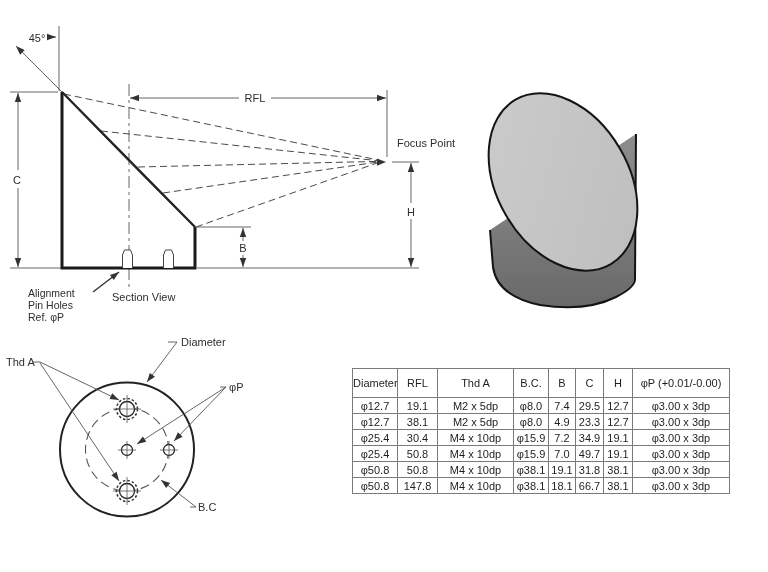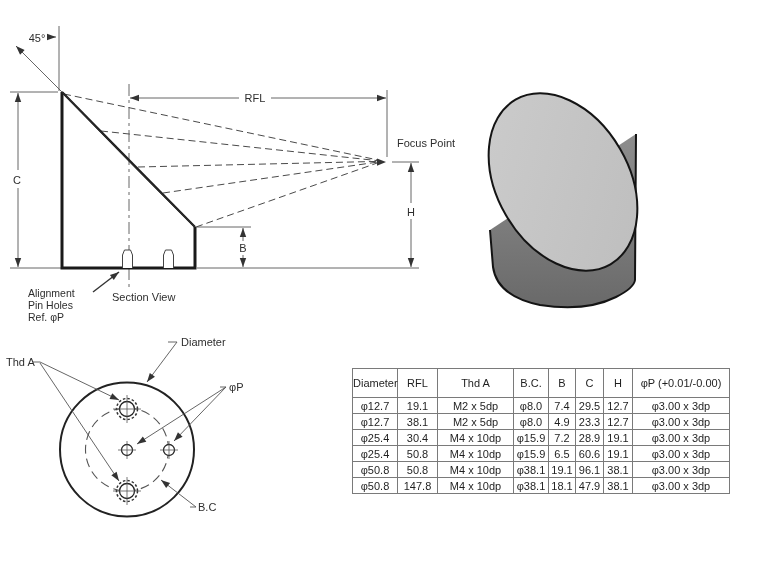--- a/index.html
+++ b/index.html
@@ -197,50 +197,50 @@
       <td>23.3</td>
       <td>12.7</td>
       <td>φ3.00 x 3dp</td>
     </tr>
     <tr>
       <td>φ25.4</td>
       <td>30.4</td>
       <td>M4 x 10dp</td>
       <td>φ15.9</td>
       <td>7.2</td>
-      <td>28.9</td>
+      <td>34.9</td>
       <td>19.1</td>
       <td>φ3.00 x 3dp</td>
     </tr>
     <tr>
       <td>φ25.4</td>
       <td>50.8</td>
       <td>M4 x 10dp</td>
       <td>φ15.9</td>
-      <td>6.5</td>
-      <td>60.6</td>
+      <td>7.0</td>
+      <td>49.7</td>
       <td>19.1</td>
       <td>φ3.00 x 3dp</td>
     </tr>
     <tr>
       <td>φ50.8</td>
       <td>50.8</td>
       <td>M4 x 10dp</td>
       <td>φ38.1</td>
       <td>19.1</td>
-      <td>96.1</td>
+      <td>31.8</td>
       <td>38.1</td>
       <td>φ3.00 x 3dp</td>
     </tr>
     <tr>
       <td>φ50.8</td>
       <td>147.8</td>
       <td>M4 x 10dp</td>
       <td>φ38.1</td>
       <td>18.1</td>
-      <td>47.9</td>
+      <td>66.7</td>
       <td>38.1</td>
       <td>φ3.00 x 3dp</td>
     </tr>
   </tbody>
 </table>
 
 </div>
 
 </body></html>

